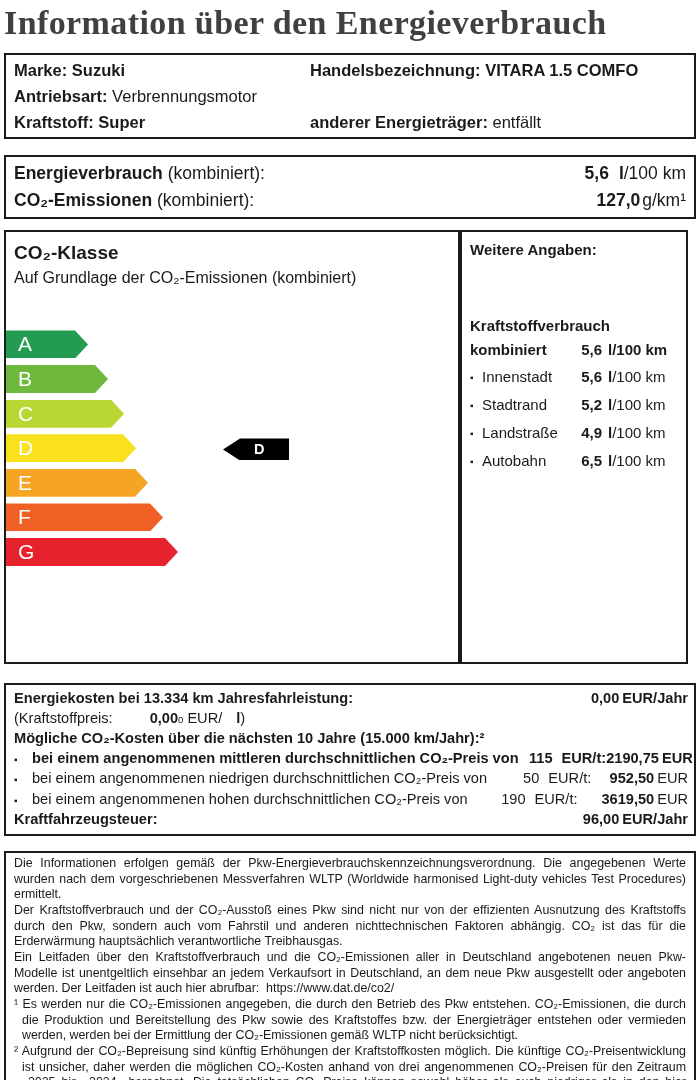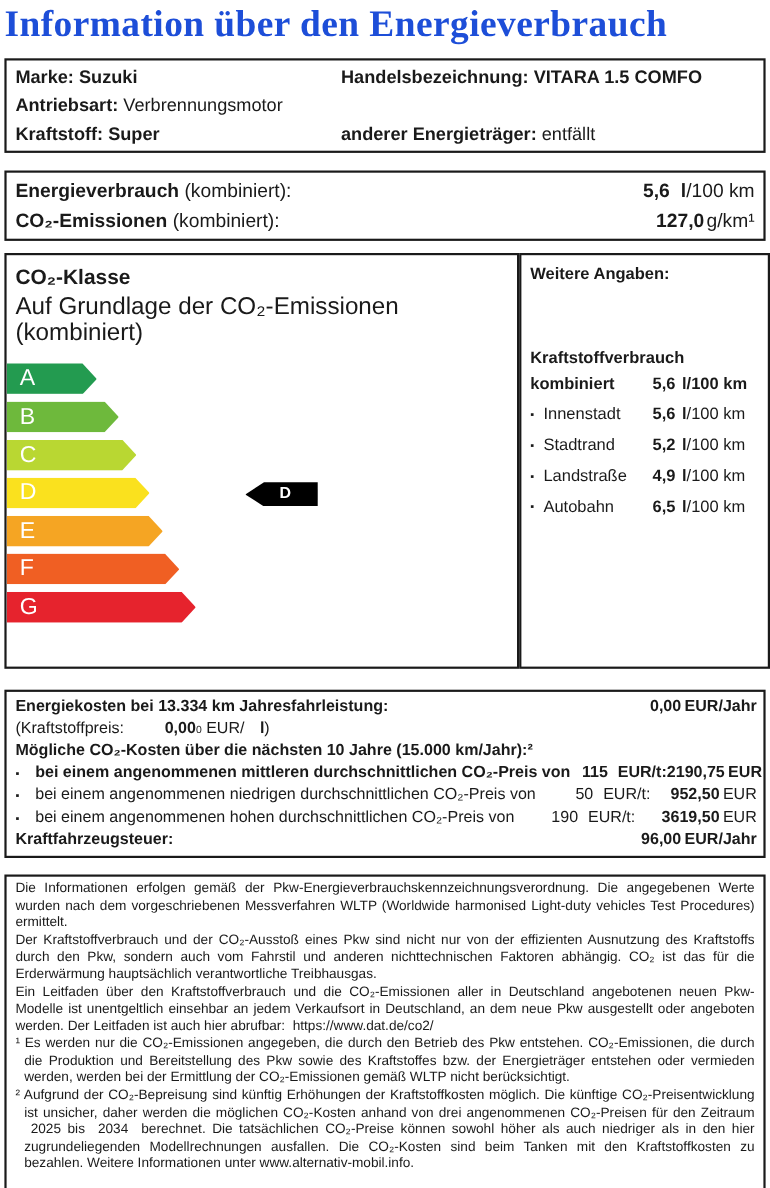--- a/index.html
+++ b/index.html
@@ -9,41 +9,41 @@
     color:#1a1a1a; position:relative;
   }
   .b { font-weight:bold; }
   .box { border:2px solid #1a1a1a; margin:0 4px; box-sizing:border-box; background:#fff; }
 
   
   .title {
     margin:2px 4px 0 4px;
     font-family:"Liberation Serif","DejaVu Serif",serif;
     font-weight:bold; font-size:34px; line-height:1.22; letter-spacing:0.4px;
-    color:#1d4ed8;
+    color:#404040;
   }
 
   
   .veh { margin-top:10px; padding:2px 8px; font-size:16.5px; }
   .veh .vrow { display:flex; line-height:26px; white-space:nowrap; overflow:hidden; }
   .veh .cell-l { width:296px; flex:none; overflow:hidden; white-space:nowrap; }
   .veh .cell-r { flex:1; overflow:hidden; white-space:nowrap; }
 
   
   .cons { margin-top:16px; padding:3px 8px; font-size:17.5px; }
   .cons .erow { display:flex; align-items:baseline; line-height:27px; }
   .cons .sp { flex:1; }
   .cons .unit1 { margin-left:10px; }
   .cons .unit2 { margin-left:2px; }
 
   
-  .classrow { display:flex; margin:11px 0 0 4px; height:378px; }
+  .classrow { display:flex; margin:11px 12px 0 4px; height:434px; }
   .klasse { flex:1; border:2px solid #1a1a1a; position:relative; box-sizing:border-box; padding:8px 8px 0 8px; }
   .klasse h2 { margin:0; font-size:19px; line-height:26px; font-weight:bold; }
-  .klasse .sub { font-size:22px; line-height:24px; }
+  .klasse .sub { font-size:16px; line-height:24px; }
   .arrows { position:absolute; top:98px; left:0; }
   .arrow {
     height:28px; margin-bottom:6.6px; box-sizing:border-box;
     clip-path:polygon(0 0, calc(100% - 13px) 0, 100% 50%, calc(100% - 13px) 100%, 0 100%);
     color:#fff; font-size:21px; line-height:27px; padding-left:12px;
   }
   .marker {
     position:absolute; top:206px; left:217px; width:66px; height:22px;
     background:#000; box-sizing:border-box;
     clip-path:polygon(0 50%, 17px 0, 100% 0, 100% 100%, 17px 100%);

